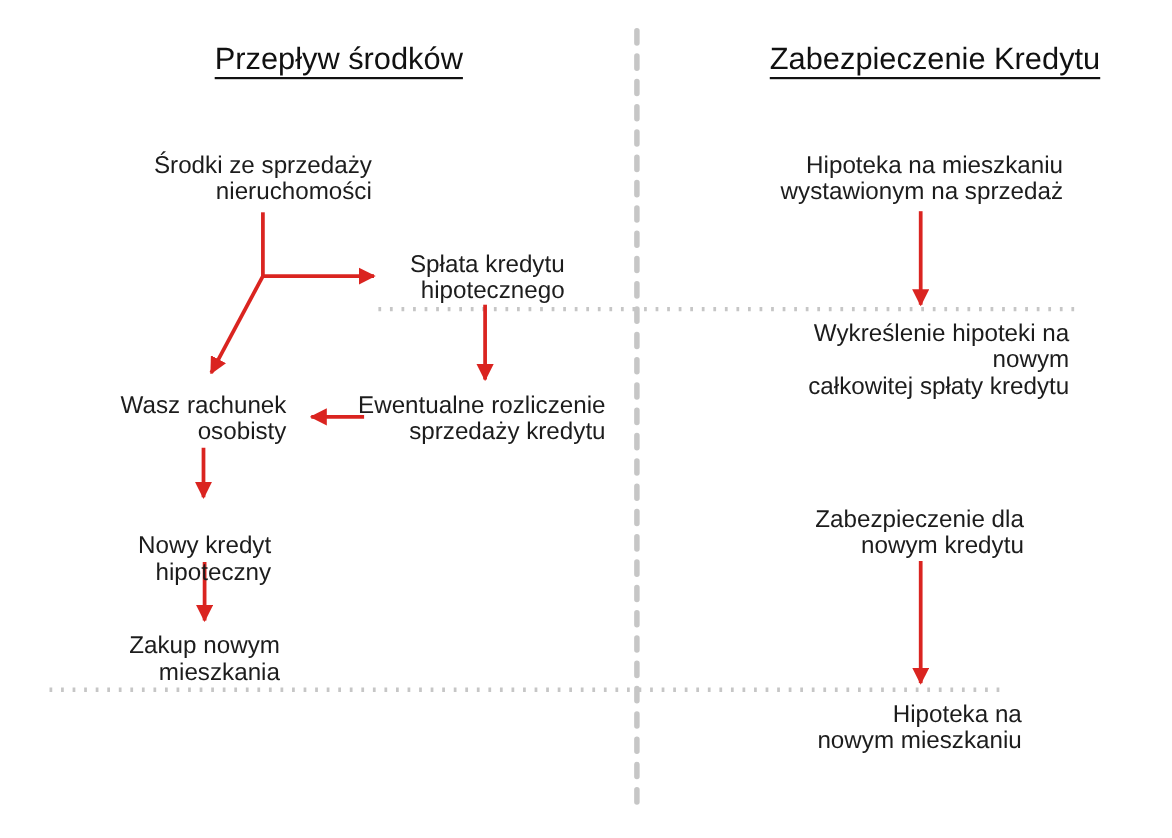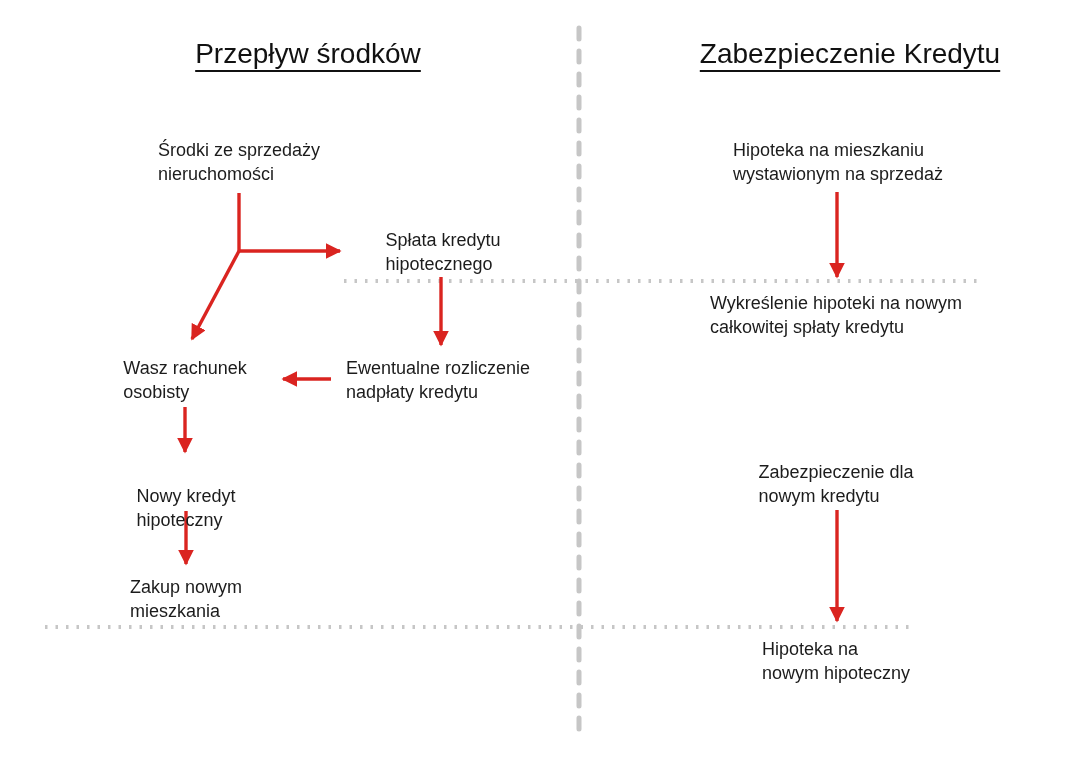--- a/index.html
+++ b/index.html
@@ -31,23 +31,23 @@
     font-weight: 400;
     text-decoration: underline;
     text-underline-offset: 7px;
     text-decoration-thickness: 2px;
     white-space: nowrap;
     color: #111111;
   }
   .node {
     position: absolute;
     transform: translateX(-50%);
-    font-size: 18px;
+    font-size: 22px;
     line-height: 24px;
-    text-align: left;
+    text-align: right;
     white-space: pre-line;
     color: var(--text, #1c1c1c);
   }
 </style>
 </head>
 <body>
 
 <div class="canvas">
 
   <svg class="arrow-layer" viewBox="0 0 1065 762" xmlns="http://www.w3.org/2000/svg" aria-hidden="true">
@@ -77,28 +77,28 @@
   <div class="col-title" style="left:265px; top:36px;">Przepływ środków</div>
   <div class="col-title" style="left:807px; top:36px;text-decoration:underline;">Zabezpieczenie Kredytu</div>
 
   <div class="node" style="left:196px; top:138px;">Środki ze sprzedaży
 nieruchomości</div>
   <div class="node" style="left:400px; top:228px;">Spłata kredytu
 hipotecznego</div>
   <div class="node" style="left:142px; top:356px;">Wasz rachunek
 osobisty</div>
   <div class="node" style="left:395px; top:356px;">Ewentualne rozliczenie
-nadpłaty kredytu</div>
+sprzedaży kredytu</div>
   <div class="node" style="left:143px; top:484px;">Nowy kredyt
 hipoteczny</div>
   <div class="node" style="left:143px; top:575px;">Zakup nowym
 mieszkania</div>
 
   <div class="node" style="left:795px; top:138px;">Hipoteka na mieszkaniu
 wystawionym na sprzedaż</div>
   <div class="node" style="left:793px; top:291px;">Wykreślenie hipoteki na nowym
 całkowitej spłaty kredytu</div>
   <div class="node" style="left:793px; top:460px;">Zabezpieczenie dla
 nowym kredytu</div>
   <div class="node" style="left:793px; top:637px;">Hipoteka na
-nowym hipoteczny</div>
+nowym mieszkaniu</div>
 
 </div>
 
 </body></html>

